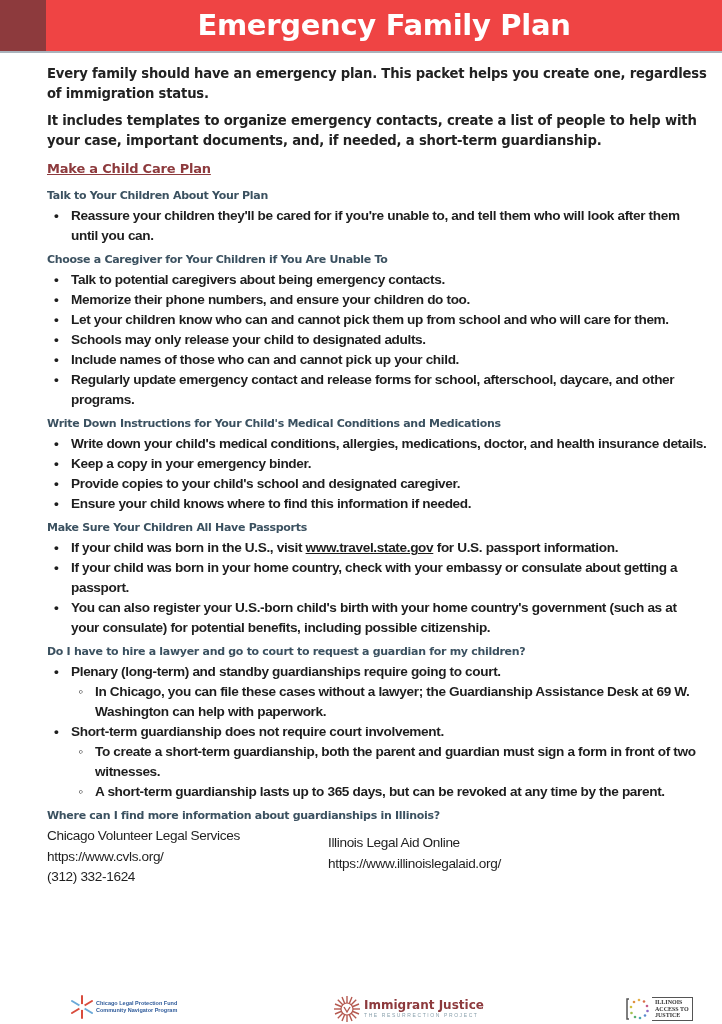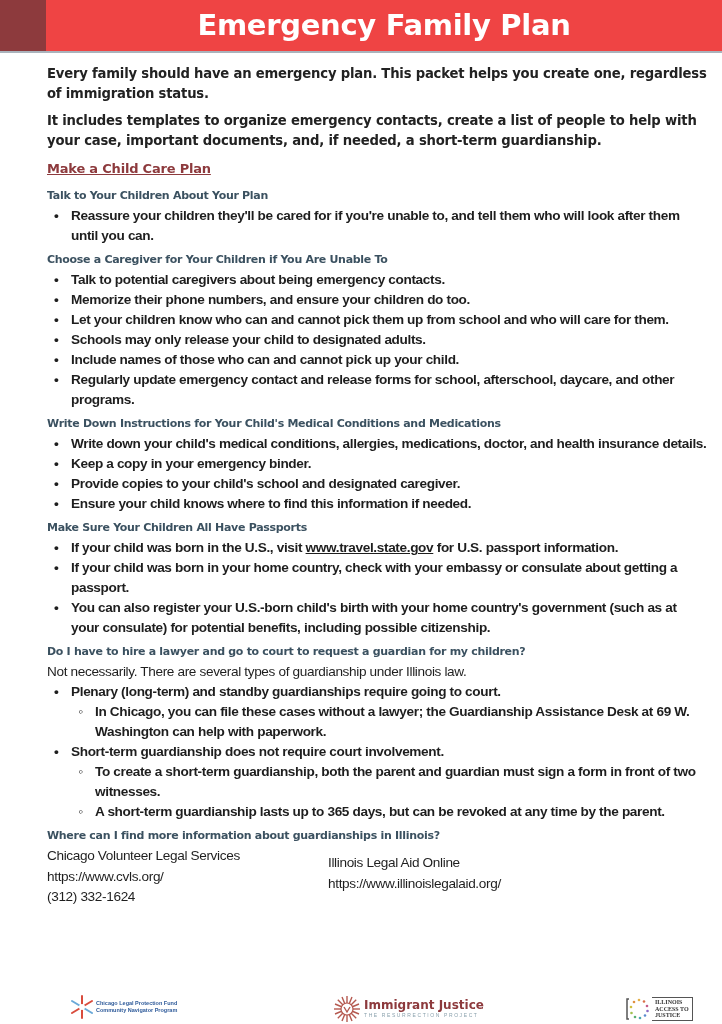--- a/index.html
+++ b/index.html
@@ -70,21 +70,20 @@
   </ul>
 
   <div class="section-heading">Make Sure Your Children All Have Passports</div>
   <ul class="bullets">
     <li><span>If your child was born in the U.S., visit </span><a class="url">www.travel.state.gov</a><span> for U.S. passport information.</span></li>
     <li>If your child was born in your home country, check with your embassy or consulate about getting a passport.</li>
     <li>You can also register your U.S.-born child's birth with your home country's government (such as at your consulate) for potential benefits, including possible citizenship.</li>
   </ul>
 
   <div class="section-heading">Do I have to hire a lawyer and go to court to request a guardian for my children?</div>
-  <div class="plain">Not necessarily. There are several types of guardianship under Illinois law.</div>
   <ul class="bullets">
     <li>
       <span>Plenary (long-term) and standby guardianships require going to court.</span>
       <ul class="sub">
         <li>In Chicago, you can file these cases without a lawyer; the Guardianship Assistance Desk at 69 W. Washington can help with paperwork.</li>
       </ul>
     </li>
     <li>
       <span>Short-term guardianship does not require court involvement.</span>
       <ul class="sub">

